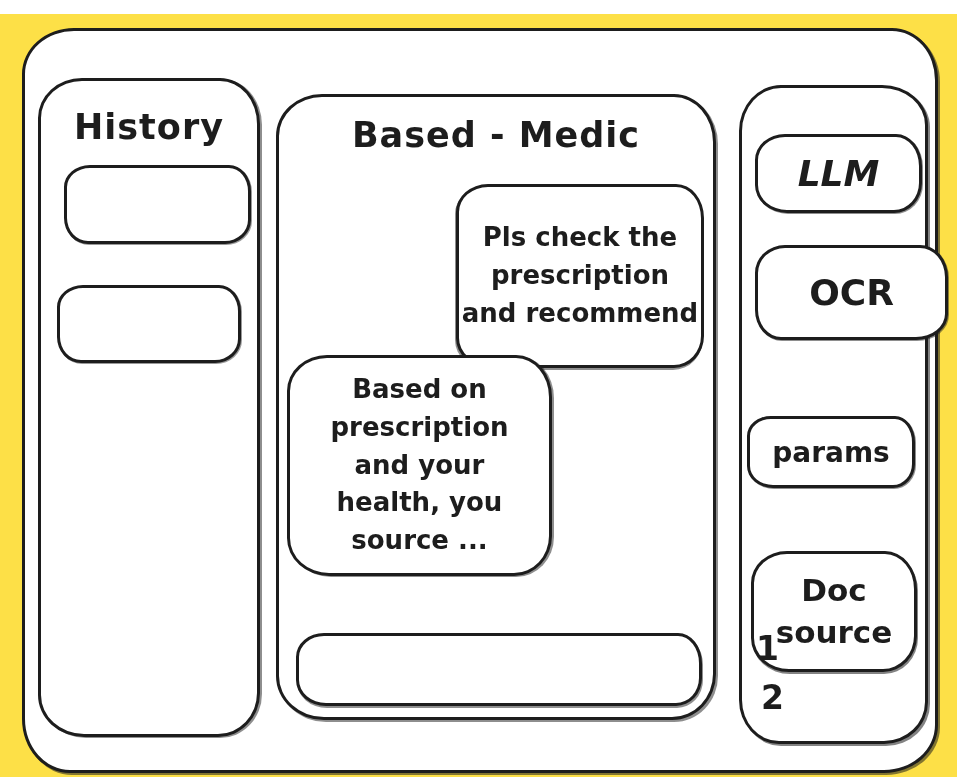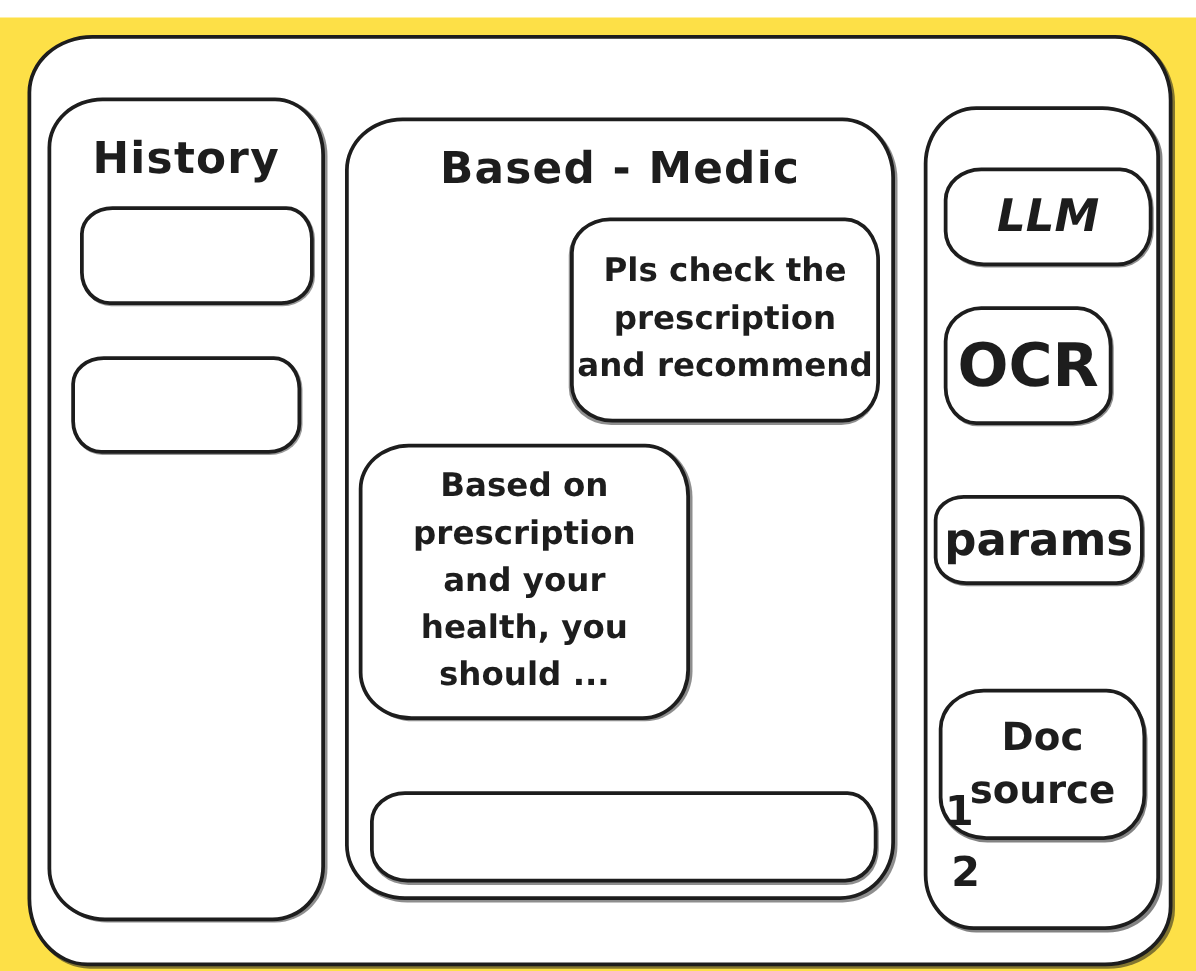--- a/index.html
+++ b/index.html
@@ -67,22 +67,22 @@
     font-size: 26px;
     font-weight: bold;
     line-height: 1.45;
     text-align: center;
     white-space: pre-line;
     display: flex;
     align-items: center;
     justify-content: center;
   }
   .bubble.user {
-    left: 177px; top: 77px;
-    width: 248px; height: 164px;
+    left: 177px; top: 87px;
+    width: 248px; height: 184px;
     border-radius: 32px 28px 30px 34px / 28px 34px 32px 30px;
     box-shadow: -1px 2px 0 0 rgba(29,29,29,.5);
   }
   .bubble.agent {
     left: 8px; top: 258px;
     width: 265px; height: 221px;
     border-radius: 40px 36px 38px 42px / 36px 42px 40px 38px;
     box-shadow: 2px 1px 0 0 rgba(29,29,29,.5);
   }
   .chat-input {
@@ -115,28 +115,28 @@
     white-space: pre-line;
     padding: 0;
   }
   .tool-btn.llm {
     left: 13px; top: 46px; width: 167px; height: 79px;
     font-size: 36px; font-style: italic;
     border-radius: 30px 26px 28px 32px / 26px 32px 30px 28px;
     box-shadow: 1px 1px 0 0 rgba(29,29,29,.5);
   }
   .tool-btn.ocr {
-    left: 13px; top: 157px; width: 135px; height: 95px;
-    font-size: 48px;
+    left: 13px; top: 157px; width: 193px; height: 95px;
+    font-size: 36px;
     border-radius: 30px 28px 32px 26px / 28px 32px 26px 30px;
     box-shadow: 1px 1px 0 0 rgba(29,29,29,.5);
   }
   .tool-btn.params {
-    left: 5px; top: 308px; width: 168px; height: 72px;
-    font-size: 36px;
+    left: 5px; top: 328px; width: 168px; height: 72px;
+    font-size: 28px;
     border-radius: 24px 20px 22px 26px / 20px 26px 24px 22px;
     box-shadow: 1px 1px 0 0 rgba(29,29,29,.5);
   }
   .tool-btn.doc {
     left: 9px; top: 463px; width: 166px; height: 121px;
     font-size: 31px;
     line-height: 1.35;
     border-radius: 36px 32px 34px 38px / 32px 38px 36px 34px;
     box-shadow: 1px 2px 0 0 rgba(29,29,29,.55);
   }
@@ -164,21 +164,21 @@
 
   <main class="sketch chat-panel">
     <div class="panel-title">Based - Medic</div>
     <div class="sketch bubble user">Pls check the
 prescription
 and recommend</div>
     <div class="sketch bubble agent">Based on
 prescription
 and your
 health, you
-should ...</div>
+source ...</div>
     <input class="sketch chat-input" type="text" placeholder="" style="">
   </main>
 
   <aside class="sketch sidebar-right">
     <button class="sketch tool-btn llm">LLM</button>
     <button class="sketch tool-btn ocr">OCR</button>
     <button class="sketch tool-btn params">params</button>
     <button class="sketch tool-btn doc">Doc
 source</button>
     <div class="doc-num one">1</div>

